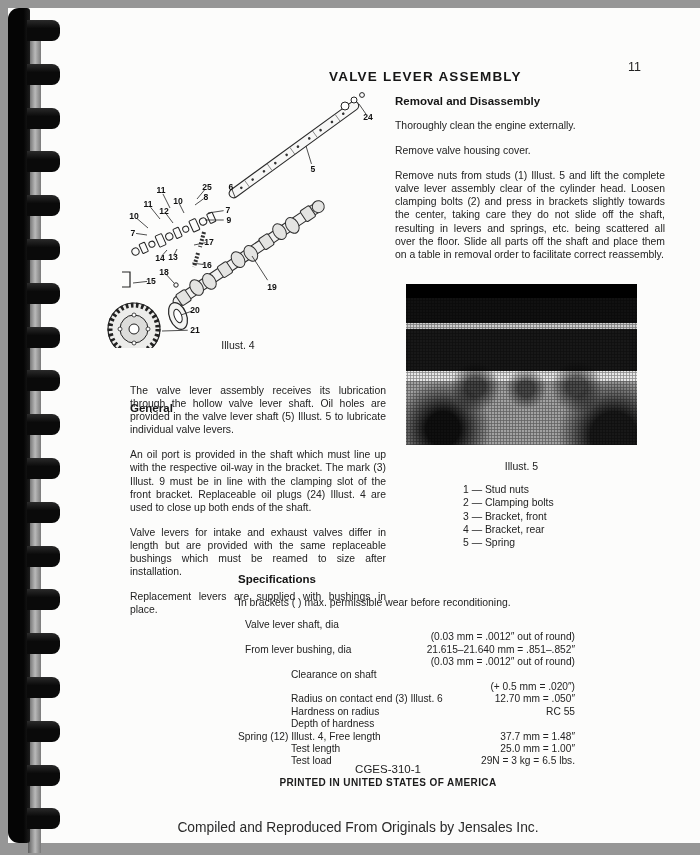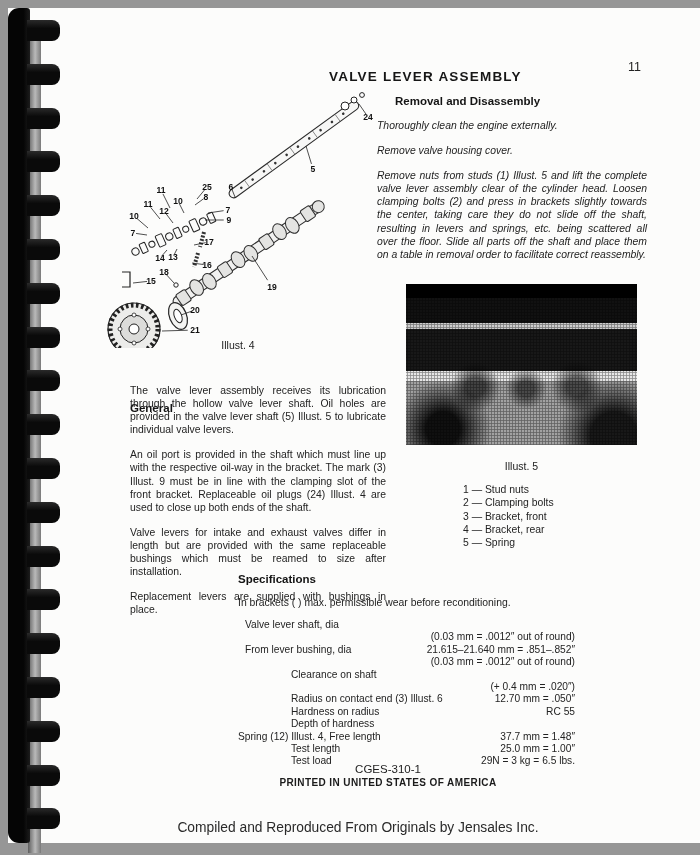--- a/index.html
+++ b/index.html
@@ -207,21 +207,21 @@
         <text x="172" y="204" text-anchor="middle">19</text>
         <line x1="91.92" y1="225.1" x2="81" y2="229" stroke="#222" stroke-width="0.8"></line>
         <text x="95" y="227" text-anchor="middle">20</text>
         <line x1="87.74" y1="244.22" x2="62" y2="245" stroke="#222" stroke-width="0.8"></line>
         <text x="95" y="247" text-anchor="middle">21</text>
       </g>
   </svg>
   <div class="caption" style="left:180px;top:331px;width:100px;">Illust. 4</div>
 
   <div class="h2" style="left:387px;top:87px;">Removal and Disassembly</div>
-  <div class="col-text" style="left:369px;top:111px;width:270px;font-style:italic;">
+  <div class="col-text" style="left:387px;top:111px;width:270px;">
     <p>Thoroughly clean the engine externally.</p>
     <p>Remove valve housing cover.</p>
     <p>Remove nuts from studs (1) Illust. 5 and lift the complete valve lever assembly clear of the cylinder head.  Loosen clamping bolts (2) and press in brackets slightly towards the center, taking care they do not slide off the shaft, resulting in levers and springs, etc. being scattered all over the floor.  Slide all parts off the shaft and place them on a table in removal order to facilitate correct reassembly.</p>
   </div>
 
   <div id="photo"></div>
   <div class="caption" style="left:398px;top:452px;width:231px;">Illust. 5</div>
   <div id="legend">
       <div>1 — Stud nuts</div>
       <div>2 — Clamping bolts</div>
@@ -254,21 +254,21 @@
       </div>
       <div class="spec-row">
         <span class="spec-label ind1"></span>
         <span class="spec-value">(0.03 mm = .0012″ out of round)</span>
       </div>
       <div class="spec-row">
         <span class="spec-label ind2">Clearance on shaft</span>
       </div>
       <div class="spec-row">
         <span class="spec-label ind2"></span>
-        <span class="spec-value">(+ 0.4 mm = .020″)</span>
+        <span class="spec-value">(+ 0.5 mm = .020″)</span>
       </div>
       <div class="spec-row">
         <span class="spec-label ind2">Radius on contact end (3) Illust. 6</span>
         <span class="spec-value">12.70 mm = .050″</span>
       </div>
       <div class="spec-row">
         <span class="spec-label ind2">Hardness on radius</span>
         <span class="spec-value">RC 55</span>
       </div>
       <div class="spec-row">

